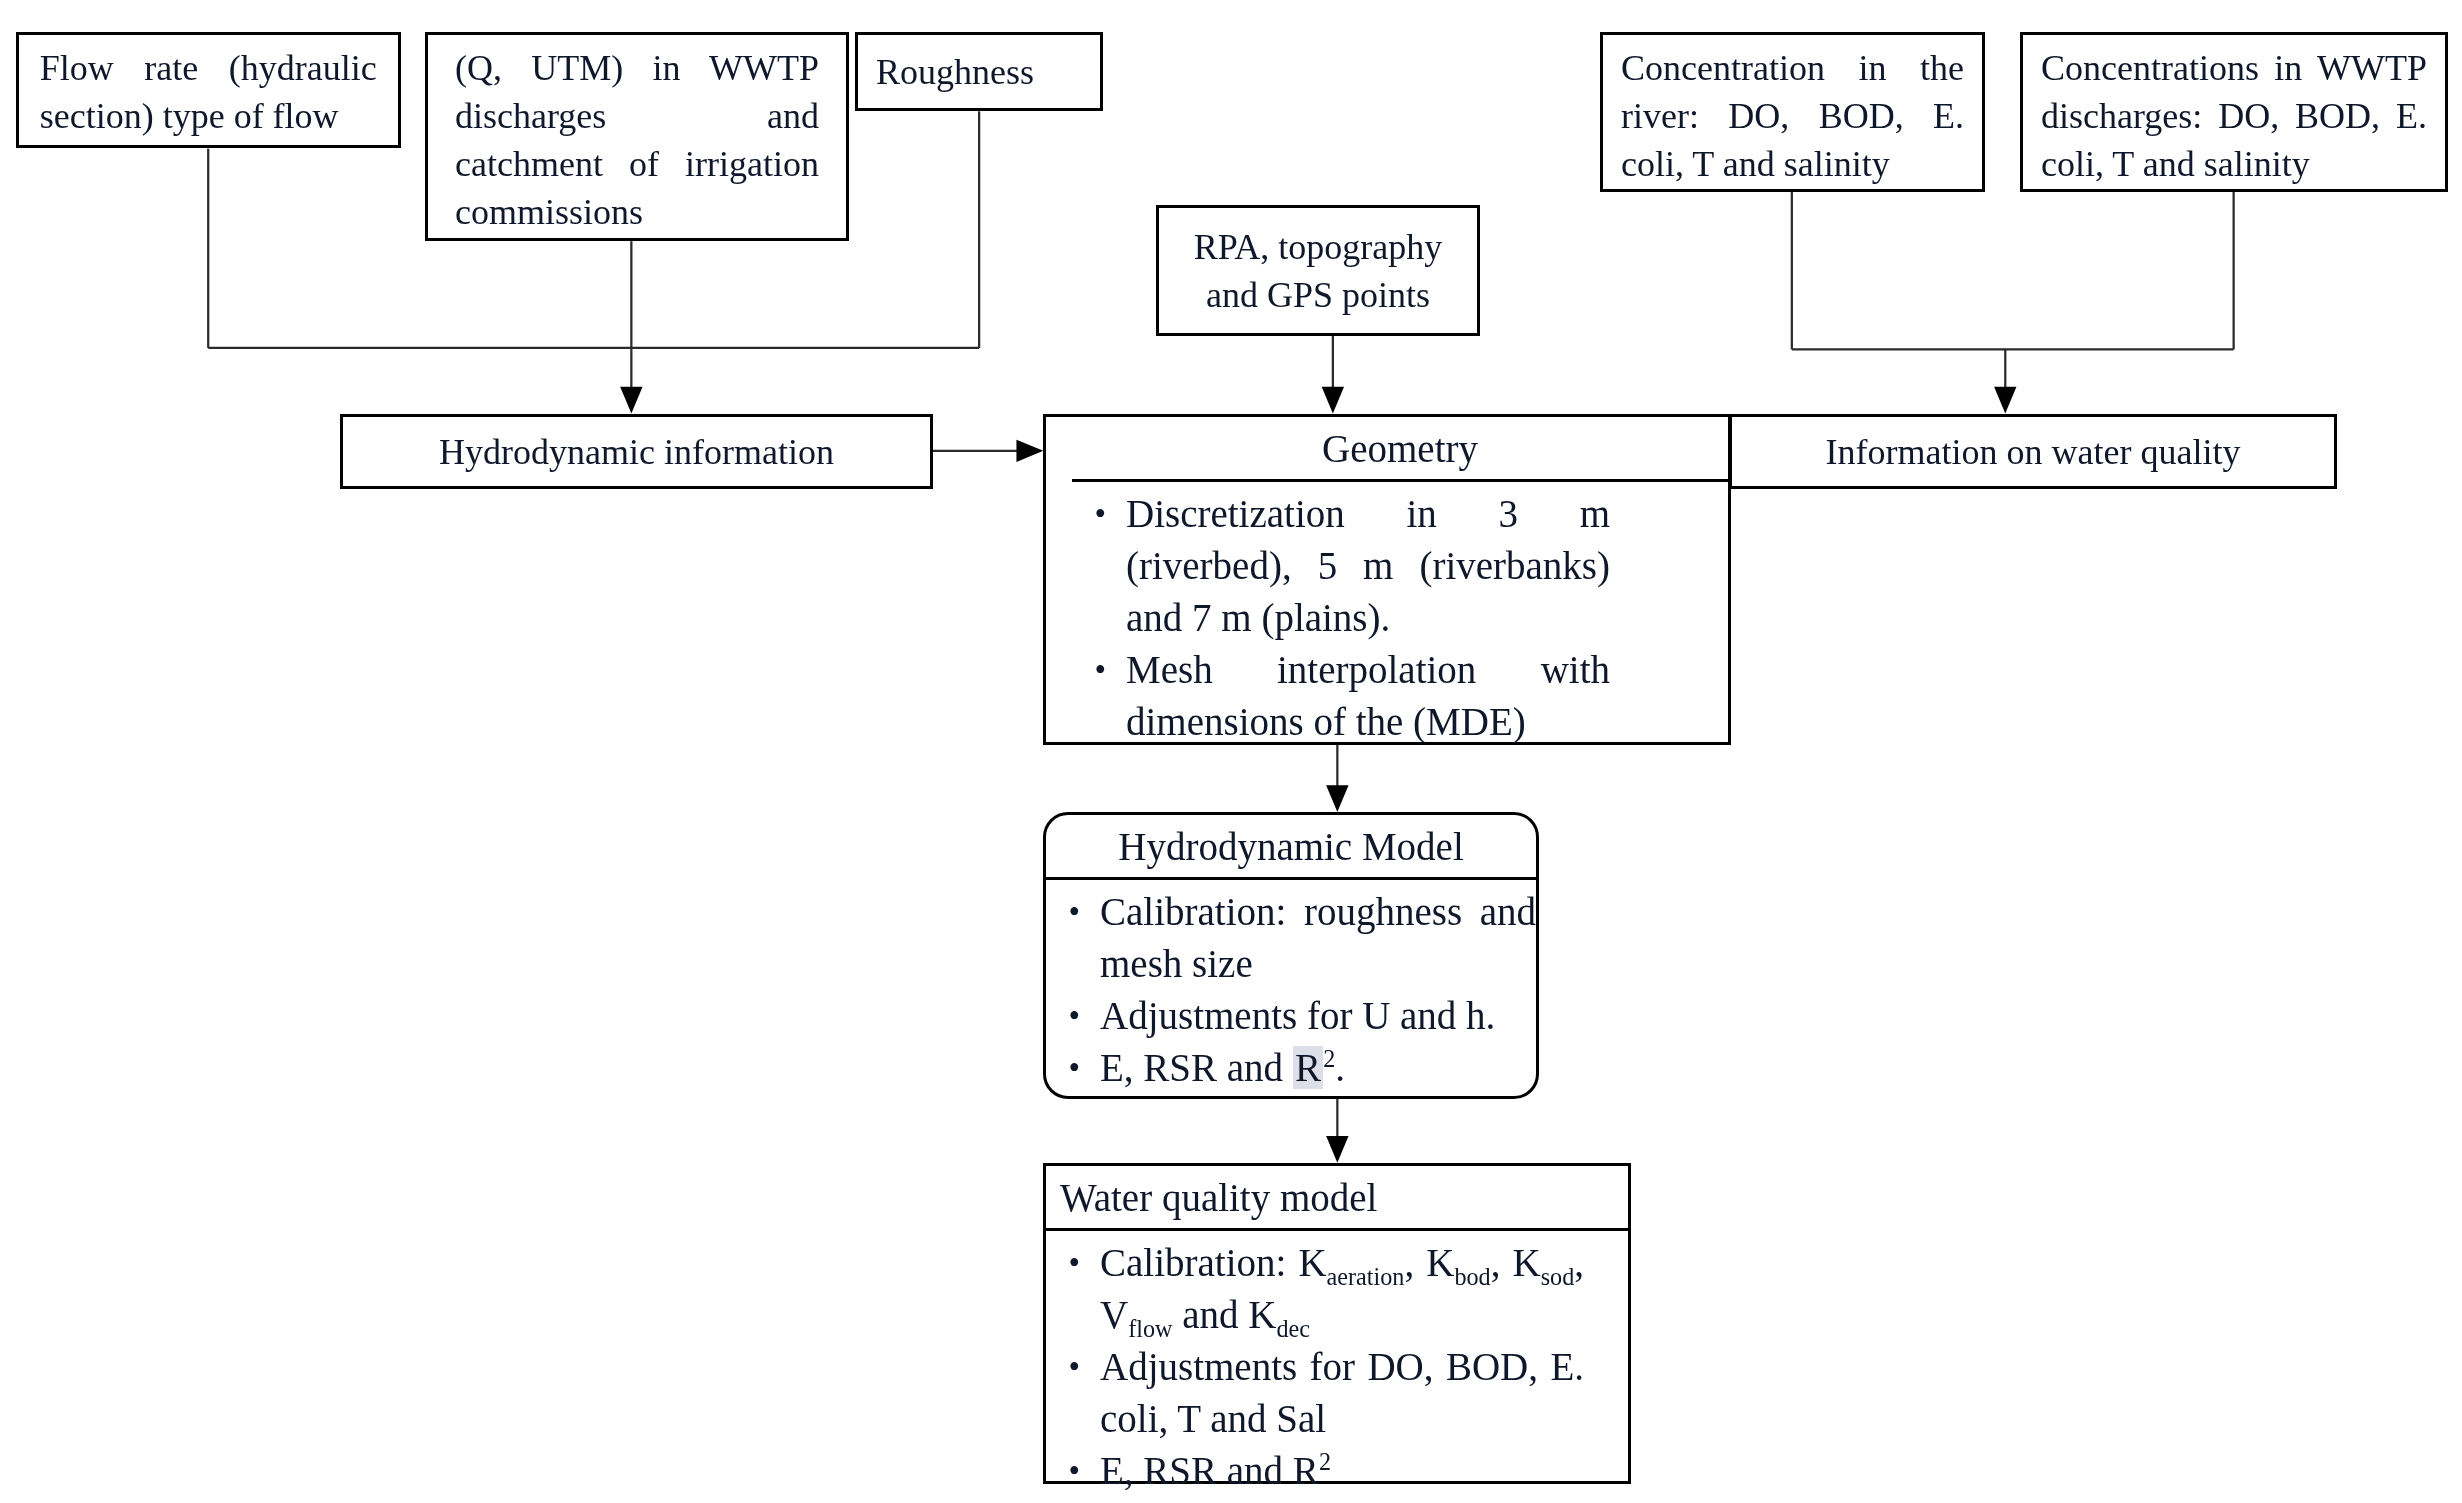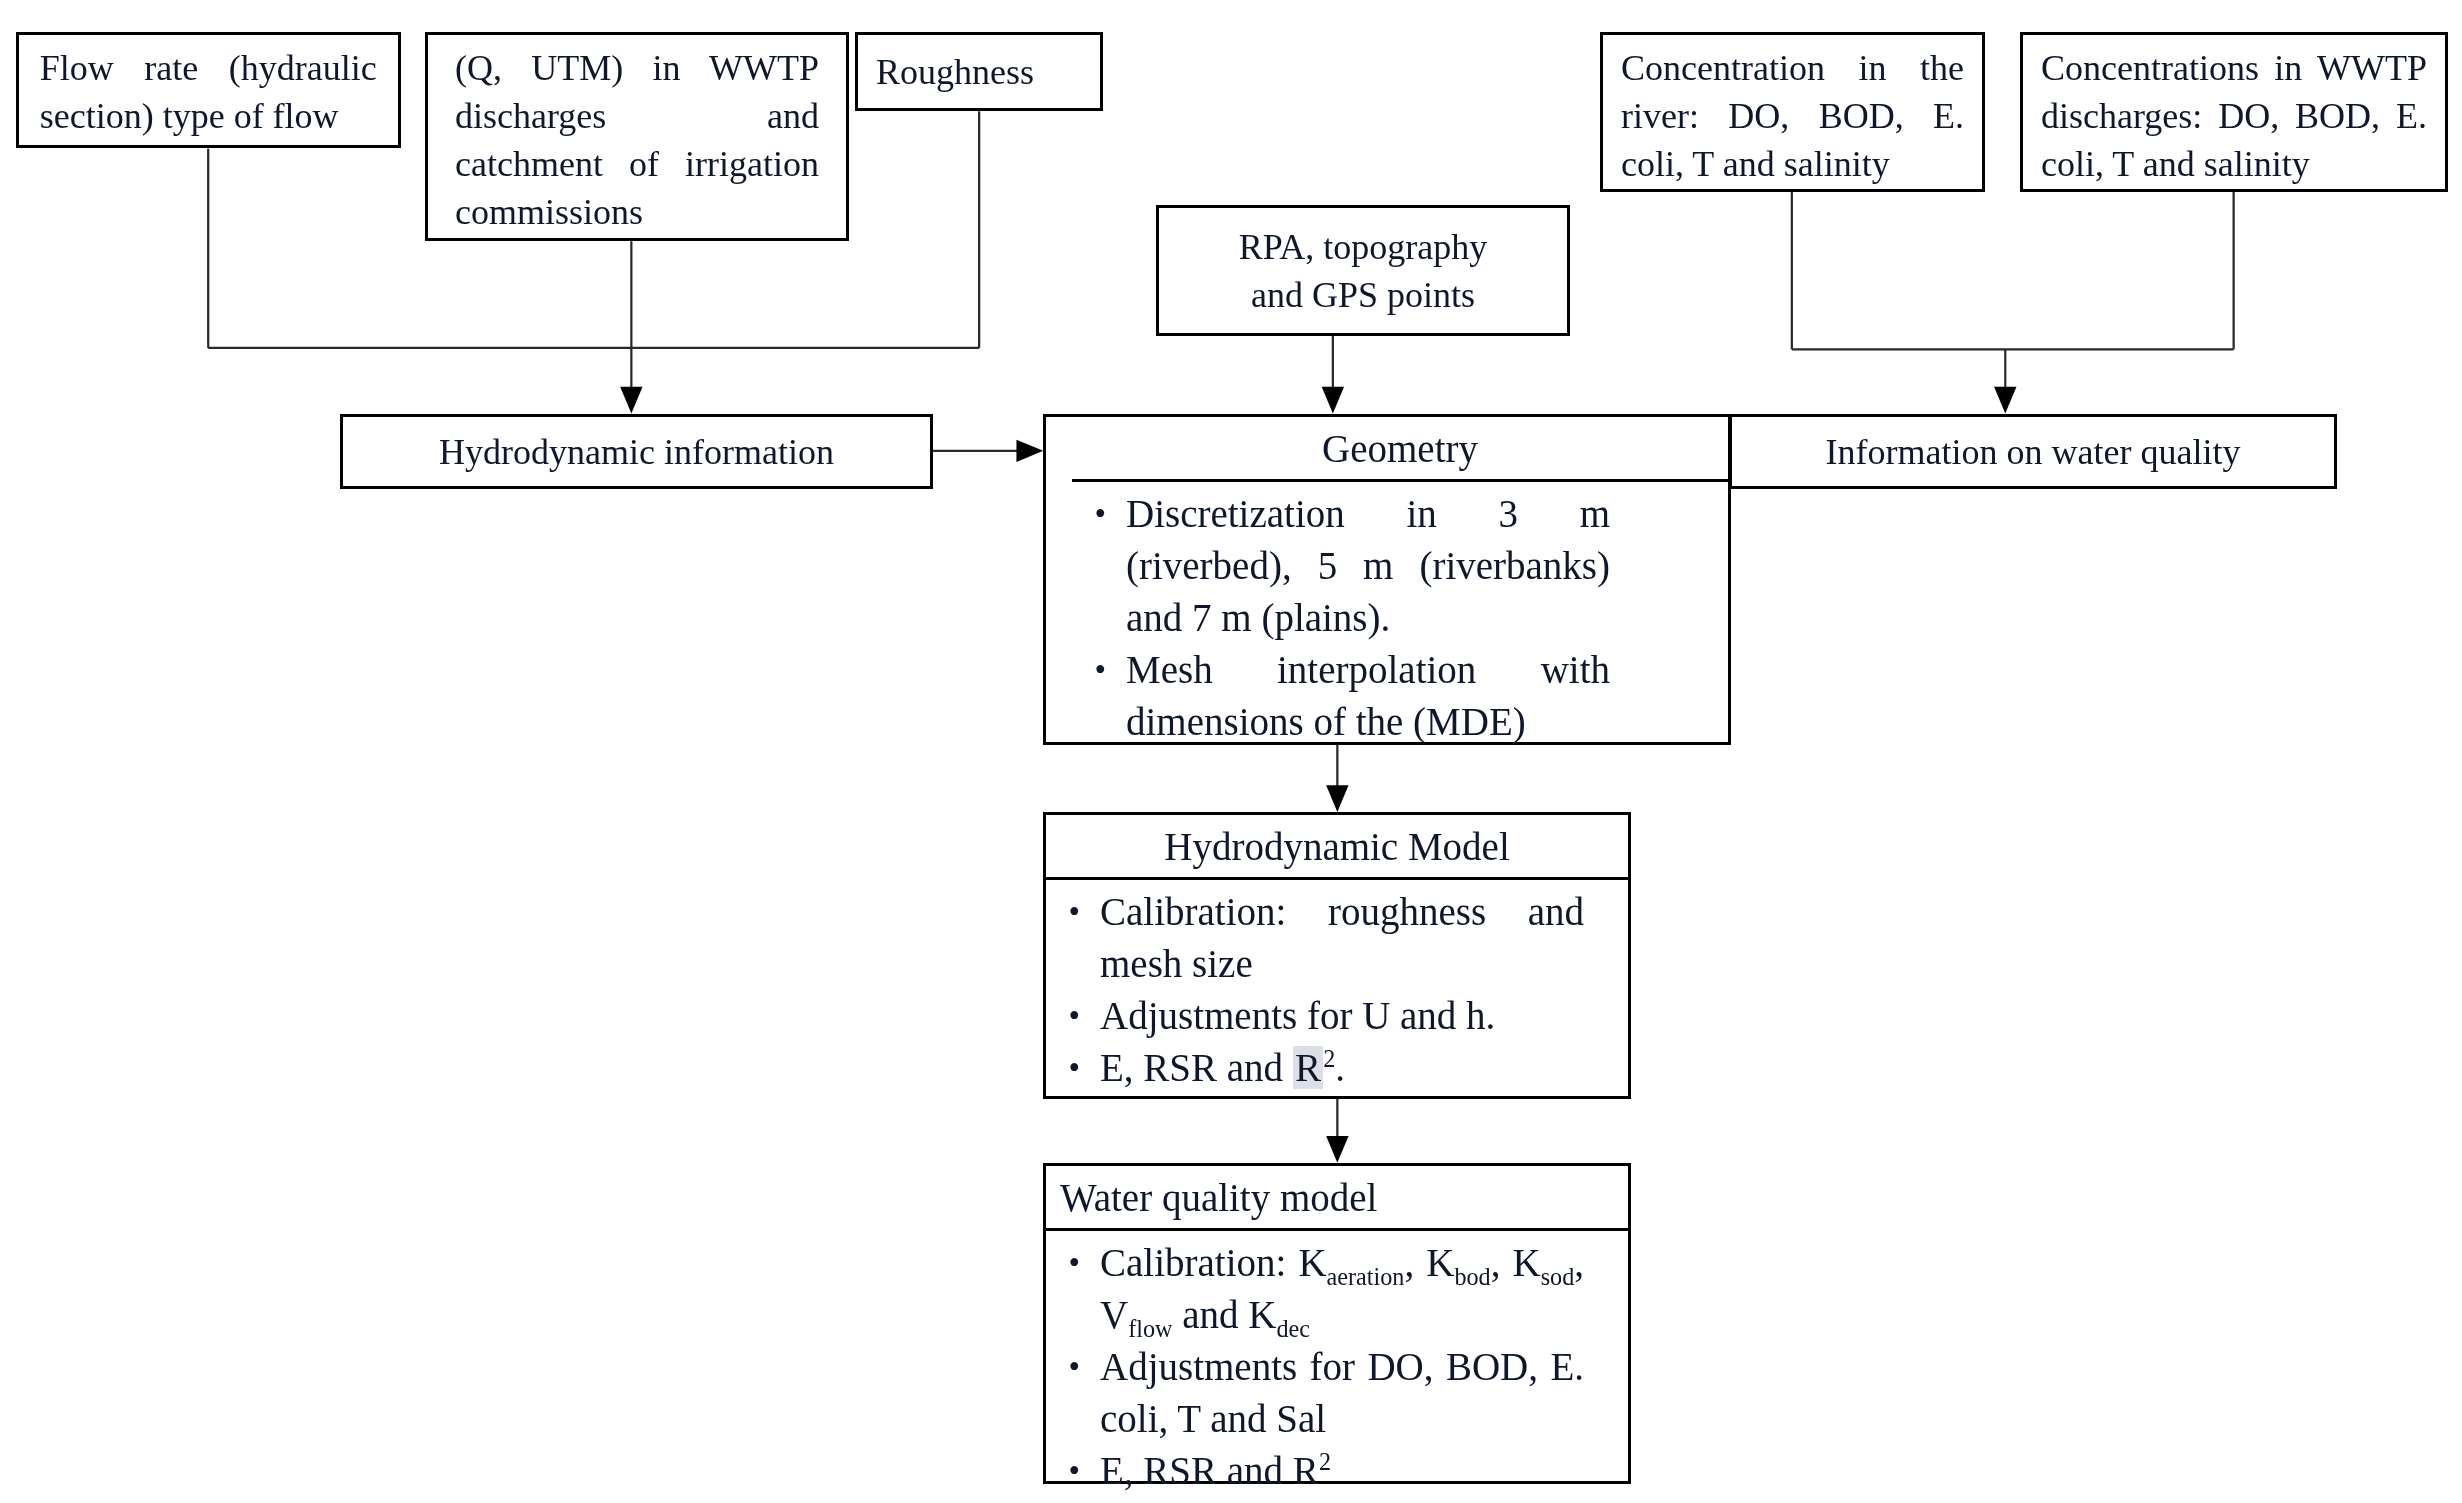--- a/index.html
+++ b/index.html
@@ -35,31 +35,31 @@
   .jtext { text-align: justify; }
   .top   { font-size: 36px; line-height: 48px; }
   .mid   { font-size: 36px; }
   .cflex { display: flex; align-items: center; justify-content: center; }
   .prelines { white-space: pre-line; text-align: center; }
 
   
   .b-flow  { left: 15.7px;   top: 32px;  width: 385px; height: 116px; padding: 9px 21px; }
   .b-qutm  { left: 425px;  top: 32px;  width: 424px; height: 209px; padding: 9px 27px; }
   .b-rough { left: 855px; top: 32px;  width: 248px; height: 79px; padding: 13.4px 18px; }
-  .b-rpa   { left: 1156px; top: 205px; width: 414px; height: 131px; }
+  .b-rpa   { left: 1156px; top: 205px; width: 324px; height: 131px; }
   .b-criv  { left: 1600px; top: 32px;  width: 385px; height: 160px; padding: 9px 18px; }
   .b-cwwtp { left: 2020px; top: 32px;  width: 428px; height: 160px; padding: 9px 18px; }
 
   
   .b-hinfo { left: 340px;  top: 414px; width: 593px; height: 75px; }
   .b-geo   { left: 1043px; top: 414px; width: 688px; height: 331px; padding-left: 26px; }
   .b-wqi   { left: 1729px; top: 414px; width: 608px; height: 75px; }
 
   
-  .b-hmod  { left: 1043px; top: 812px; width: 588px; height: 287px; }
+  .b-hmod  { left: 1043px; top: 812px; width: 496px; height: 287px; border-radius: 25px; }
   .b-wqmod { left: 1043px; top: 1163px; width: 588px; height: 321px; }
 
   .hd {
     height: 62px;
     border-bottom: 3.7px solid #000000;
     display: flex;
     align-items: center;
     justify-content: center;
     font-size: 39px;
   }

